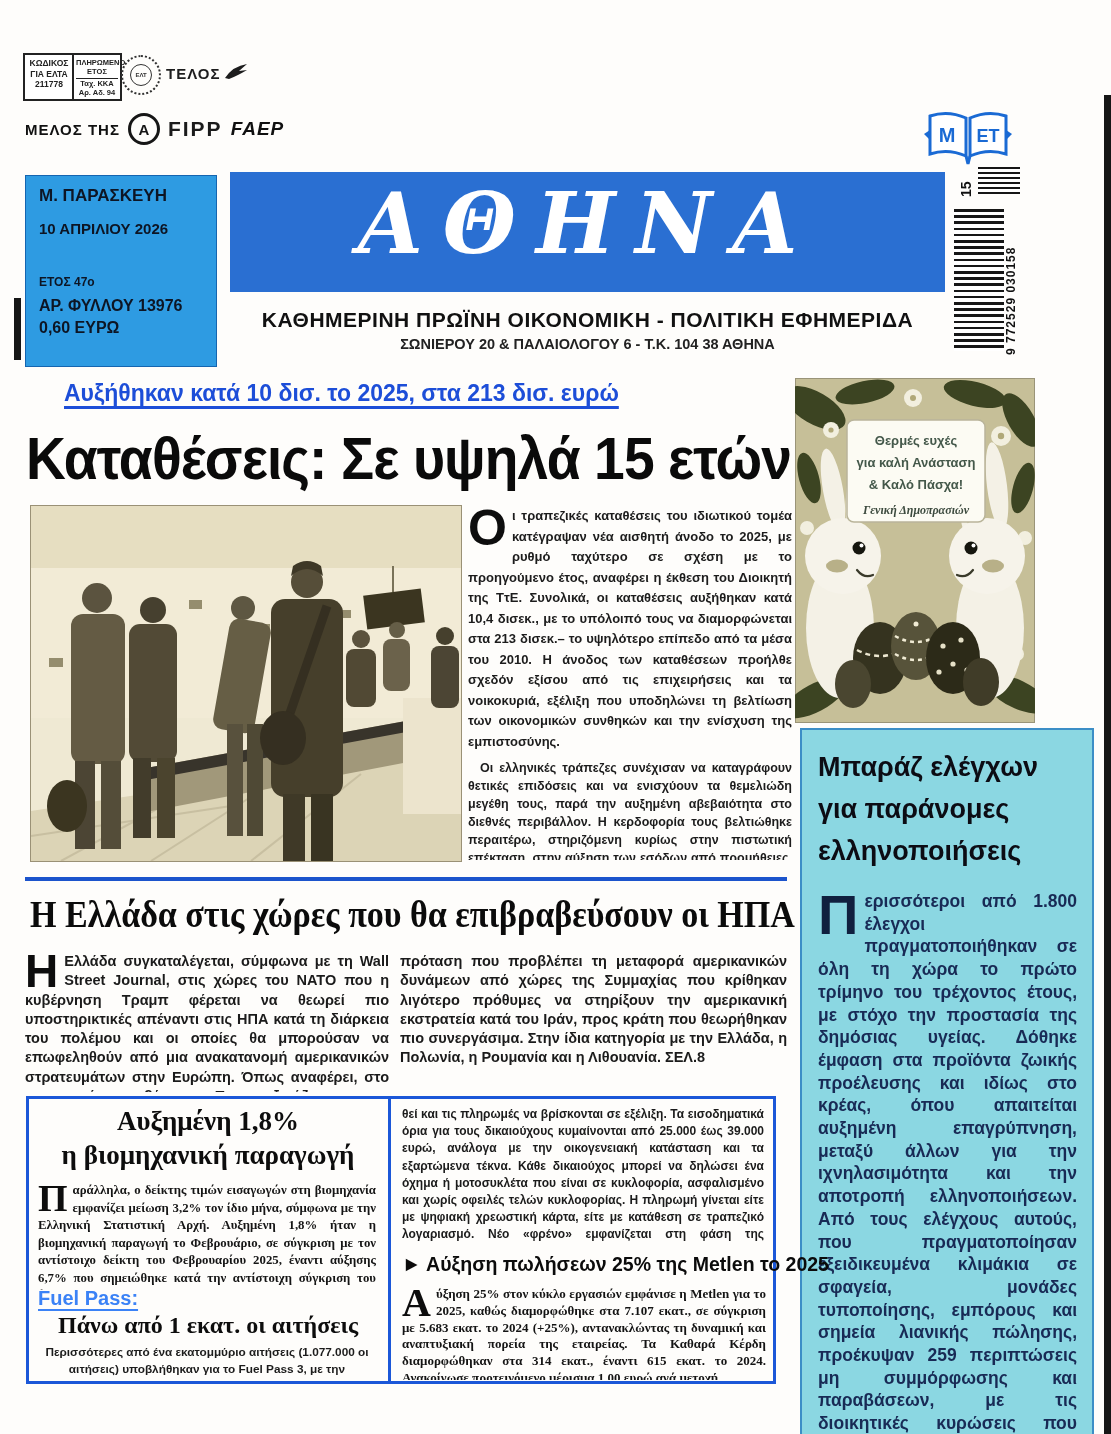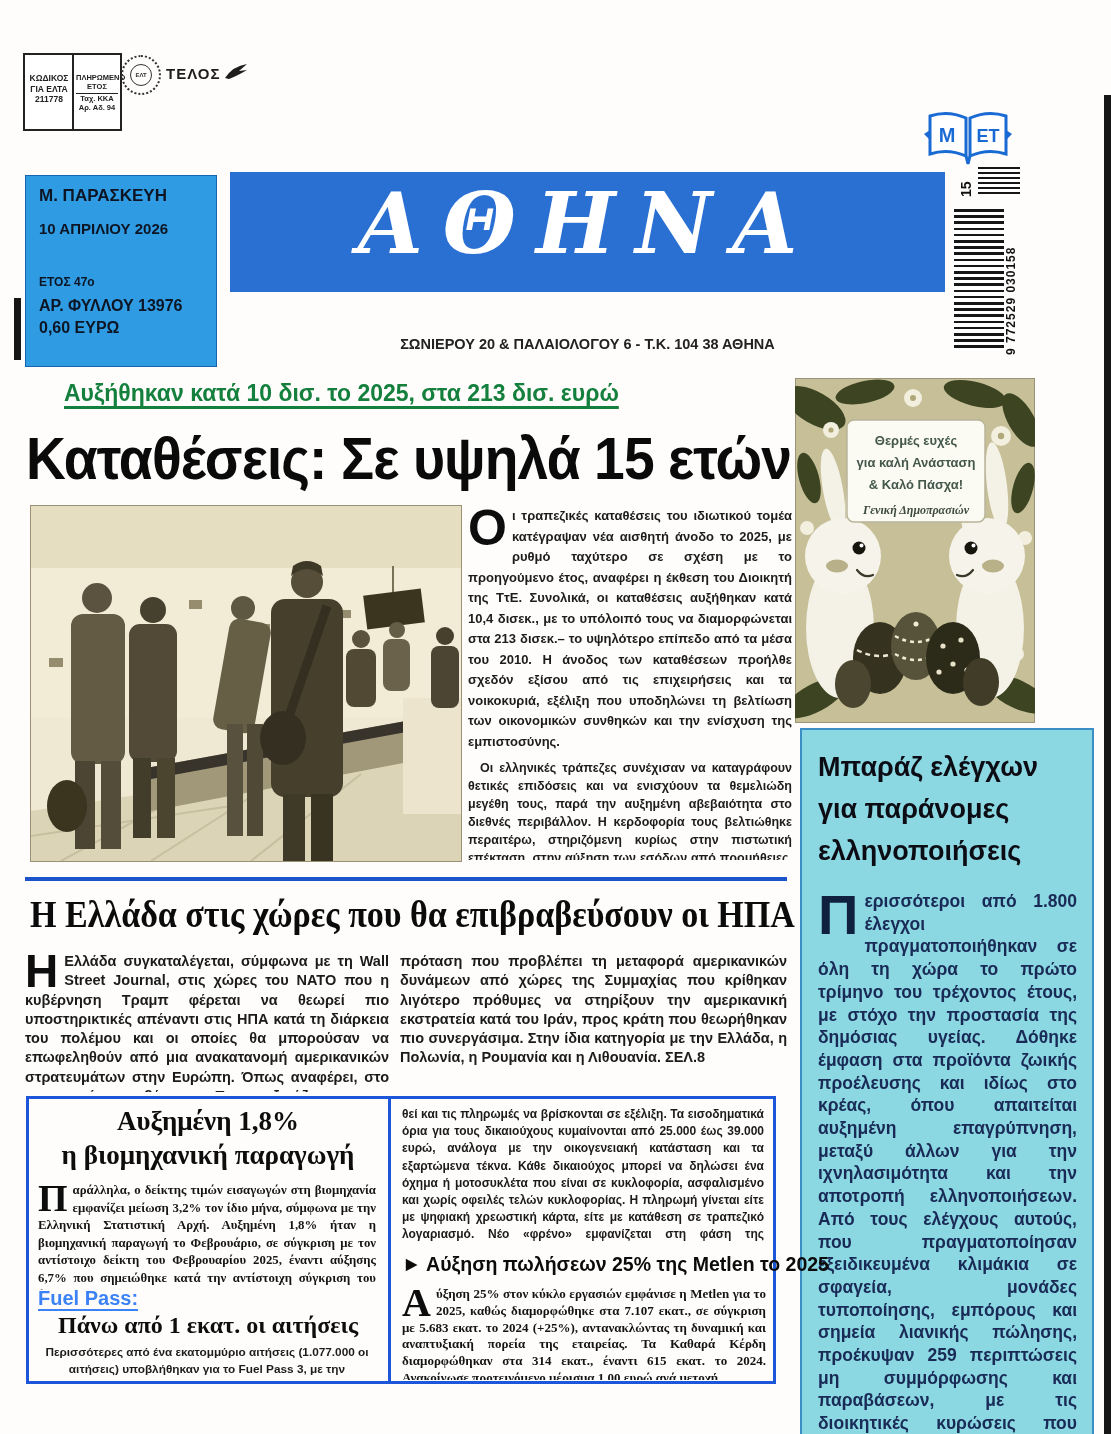--- a/index.html
+++ b/index.html
@@ -2,21 +2,21 @@
 <html><head>
 <meta charset="utf-8">
 <style>
   html,body{margin:0;padding:0;background:#e9e9e9;}
   .page{position:relative;width:1111px;height:1434px;margin:0 auto;background:#fefdfb;
         font-family:"Liberation Sans",sans-serif;color:#111;overflow:hidden;}
   .abs{position:absolute;}
 
   
   .pbox{border:2px solid #222;color:#222;font-weight:bold;text-align:center;
-        font-size:8.5px;line-height:1.25;padding:18px 2px;background:#fff;}
+        font-size:8.5px;line-height:1.25;padding:3px 2px;background:#fff;}
   .postmark{width:36px;height:36px;border:2px dotted #333;border-radius:50%;
             display:flex;align-items:center;justify-content:center;}
   .postmark-inner{width:20px;height:20px;border:1.5px solid #333;border-radius:50%;
             font-size:6px;display:flex;align-items:center;justify-content:center;color:#333;font-weight:bold;}
   .elta-word{font-weight:bold;font-size:15px;letter-spacing:1px;color:#1d1d1d;}
   .member-row{display:flex;align-items:center;gap:8px;}
   .member-label{font-weight:bold;font-size:15px;letter-spacing:1px;}
   .fipp-emblem{width:26px;height:26px;border:3px solid #161616;border-radius:50%;
         display:flex;align-items:center;justify-content:center;font-weight:900;font-size:15px;color:#161616;}
   .fipp-word{font-weight:900;font-size:21px;letter-spacing:2px;color:#1b1b1b;}
@@ -34,21 +34,21 @@
   
   .mast{background:#2a6fd2;}
   .mast-title{font-family:"DejaVu Serif",serif;font-style:italic;font-weight:bold;
       color:#fff;font-size:84px;letter-spacing:20px;line-height:1;}
   .mast-sub{font-family:"DejaVu Serif",serif;font-style:italic;font-weight:bold;
       color:#fff;font-size:24px;letter-spacing:7px;}
   .tagline{font-weight:bold;font-size:21px;letter-spacing:.5px;text-align:center;}
   .address{font-weight:bold;font-size:14.5px;text-align:center;color:#222;}
 
   
-  .kicker{font-weight:bold;font-size:23px;color:#15803d;
+  .kicker{font-weight:bold;font-size:23px;color:#1d4ed8;
       text-decoration:underline;text-underline-offset:5px;text-decoration-thickness:2.5px;}
   .headline{font-weight:800;font-size:60px;letter-spacing:-1px;white-space:nowrap;
       transform:scaleX(.92);transform-origin:left;color:#0a0a0a;}
   .bodytext{font-weight:bold;color:#1c1c1c;text-align:justify;}
   .lead-p1{font-size:13px;line-height:20.5px;}
   .lead-p2{font-size:12.5px;line-height:18px;margin-top:7px;text-indent:12px;}
   .dropcap{float:left;font-weight:bold;color:#0d0d0d;}
   .dc-lead{font-size:50px;line-height:40px;padding:2px 5px 0 0;}
 
   .photo-frame{border:1px solid #9a9176;}
@@ -110,20 +110,26 @@
   </div>
   <div class="abs postmark" style="left:121px;top:55px;">
     <div class="postmark-inner">ΕΛΤ</div>
   </div>
   <div class="abs" style="left:166px;top:62px;display:flex;align-items:center;gap:3px;">
     <span class="elta-word">ΤΕΛΟΣ</span>
     <svg width="26" height="22" viewBox="0 0 26 22">
       <path d="M2,16 Q10,4 24,2 L16,9 L24,8 Q14,14 6,17 Z" fill="#1d1d1d"></path>
     </svg>
   </div>
+  <div class="abs member-row" style="left:25px;top:113px;">
+    <span class="member-label">ΜΕΛΟΣ ΤΗΣ</span>
+    <span class="fipp-emblem">A</span>
+    <span class="fipp-word">FIPP</span>
+    <span class="faep-word">FAEP</span>
+  </div>
 
   <div class="abs" style="left:922px;top:108px;">
     <svg width="92" height="62" viewBox="0 0 92 62">
       <path d="M8,8 Q26,2 44,10 L44,48 Q26,40 8,46 Z" fill="#fff" stroke="#1a6ad4" stroke-width="3"></path>
       <path d="M84,8 Q66,2 48,10 L48,48 Q66,40 84,46 Z" fill="#fff" stroke="#1a6ad4" stroke-width="3"></path>
       <path d="M44,48 L46,56 L48,48" fill="none" stroke="#1a6ad4" stroke-width="3"></path>
       <path d="M2,26 L8,22 L8,32 Z" fill="#1a6ad4"></path>
       <path d="M90,26 L84,22 L84,32 Z" fill="#1a6ad4"></path>
       <text x="25" y="34" text-anchor="middle" font-size="20" font-weight="bold" fill="#1a6ad4" font-family="Liberation Sans,sans-serif">M</text>
       <text x="66" y="34" text-anchor="middle" font-size="18" font-weight="bold" fill="#1a6ad4" font-family="Liberation Sans,sans-serif">ET</text>
@@ -141,20 +147,21 @@
     <span style="top:10px;font-size:17px;">Μ. ΠΑΡΑΣΚΕΥΗ</span>
     <span style="top:44px;font-size:15px;">10 ΑΠΡΙΛΙΟΥ 2026</span>
     <span style="top:99px;font-size:12px;">ΕΤΟΣ 47ο</span>
     <span style="top:121px;font-size:16px;">ΑΡ. ΦΥΛΛΟΥ 13976</span>
     <span style="top:143px;font-size:16px;">0,60 ΕΥΡΩ</span>
   </div>
 
   <div class="abs mast" style="left:230px;top:172px;width:715px;height:120px;">
     <div class="abs mast-title" style="left:0;right:0;top:10px;text-align:center;">ΑΘΗΝΑ</div>
   </div>
+  <div class="abs tagline" style="left:230px;top:308px;width:715px;">ΚΑΘΗΜΕΡΙΝΗ ΠΡΩΪΝΗ ΟΙΚΟΝΟΜΙΚΗ - ΠΟΛΙΤΙΚΗ ΕΦΗΜΕΡΙΔΑ</div>
   <div class="abs address" style="left:230px;top:336px;width:715px;">ΣΩΝΙΕΡΟΥ 20 &amp; ΠΑΛΑΙΟΛΟΓΟΥ  6 - Τ.Κ. 104 38 ΑΘΗΝΑ</div>
 
   <div class="abs kicker" style="left:64px;top:380px;">Αυξήθηκαν κατά 10 δισ. το 2025, στα 213 δισ. ευρώ</div>
   <div class="abs headline" style="left:26px;top:424px;">Καταθέσεις: Σε υψηλά 15 ετών</div>
 
   <div class="abs photo-frame" style="left:30px;top:505px;width:430px;height:355px;">
     <svg width="430" height="355" viewBox="0 0 430 355">
       <rect width="430" height="355" fill="#f3eedb"></rect>
       <rect width="430" height="62" fill="#e9e2c7"></rect>
       <rect y="62" width="430" height="150" fill="#f6f1df"></rect>

